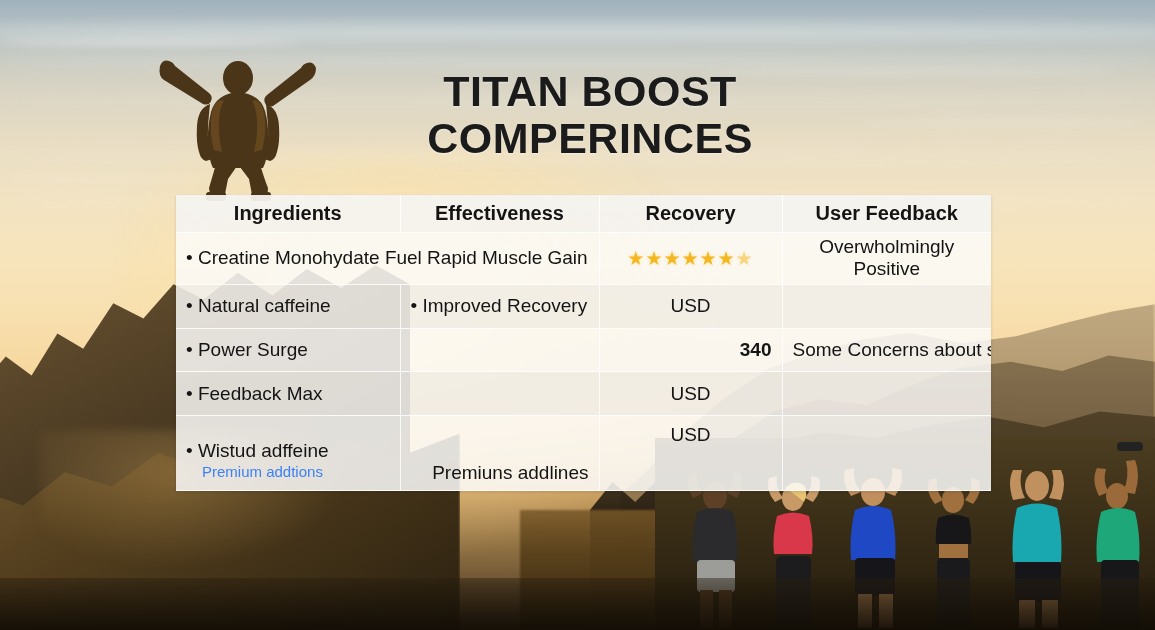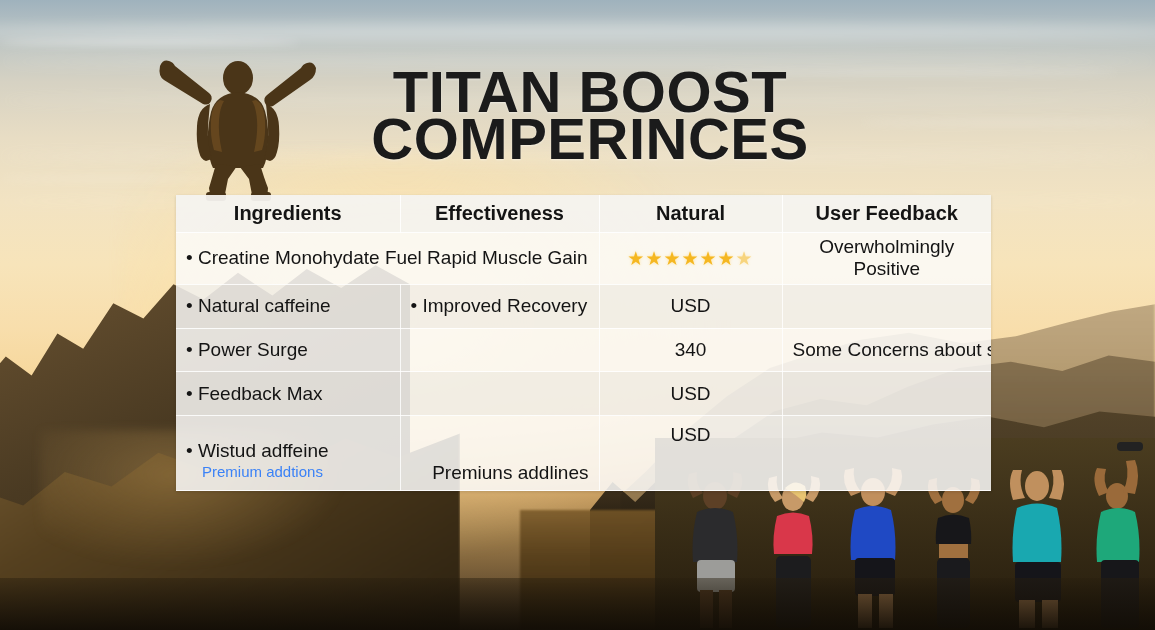--- a/index.html
+++ b/index.html
@@ -102,21 +102,21 @@
   .hiker svg{display:block;width:100%;height:100%;}
 
   
   .group{position:absolute;left:655px;top:438px;width:500px;height:192px;}
   .group svg{display:block;width:100%;height:100%;}
 
   
   .title{
     position:absolute;left:330px;top:68px;width:520px;
     text-align:center;color:#1b1b1b;
-    font-weight:bold;font-size:58px;line-height:47px;
+    font-weight:bold;font-size:43px;line-height:47px;
     letter-spacing:.5px;
     text-shadow:0 1px 2px rgba(255,255,255,.45);
   }
   .title .l2{display:block;}
 
   
   .tablewrap{
     position:absolute;left:176px;top:195px;width:815px;height:296px;
     background:rgba(250,249,246,.80);
     box-shadow:0 1px 3px rgba(0,0,0,.14);
@@ -147,21 +147,21 @@
     border-right:1px solid rgba(255,255,255,.8);
     border-bottom:1px solid rgba(255,255,255,.85);
     vertical-align:middle;
   }
   table.cmp tbody td:last-child{border-right:none;}
   table.cmp tbody tr:nth-child(odd) td{background:rgba(255,255,255,.30);}
   table.cmp tbody tr:nth-child(even) td{background:rgba(233,231,226,.44);}
   .cell-center{text-align:center;}
   .cell-left{text-align:left;}
   .usd{font-weight:normal;font-size:21px;text-align:center;}
-  .num{font-weight:normal;font-size:21px;text-align:center;}
+  .num{font-weight:bold;font-size:21px;text-align:right;}
   .tiny{font-size:13px;text-align:center;white-space:nowrap;}
   .sub{display:block;font-size:15px;padding-left:16px;margin-top:1px;color:#3b82f6;}
   .stars{color:#f5b721;font-size:21px;letter-spacing:1px;text-align:center;
          text-shadow:0 0 3px rgba(255,220,130,.9);}
   .stars .faded{opacity:.55;}
   .lastcell{height:62px;}
 </style>
 </head>
 <body>
 
@@ -290,21 +290,21 @@
       <colgroup>
           <col class="c1">
           <col class="c2">
           <col class="c3">
           <col class="c4">
         </colgroup>
       <thead>
         <tr>
           <th>Ingredients</th>
           <th>Effectiveness</th>
-          <th>Natural</th>
+          <th>Recovery</th>
           <th>User Feedback</th>
         </tr>
       </thead>
       <tbody>
 
         <tr>
           <td class="cell-left" colspan="2">• Creatine Monohydate Fuel Rapid Muscle Gain</td>
           <td class="stars">
             <span>★</span><span>★</span><span>★</span><span>★</span><span>★</span><span>★</span><span class="faded">★</span>
           </td>

